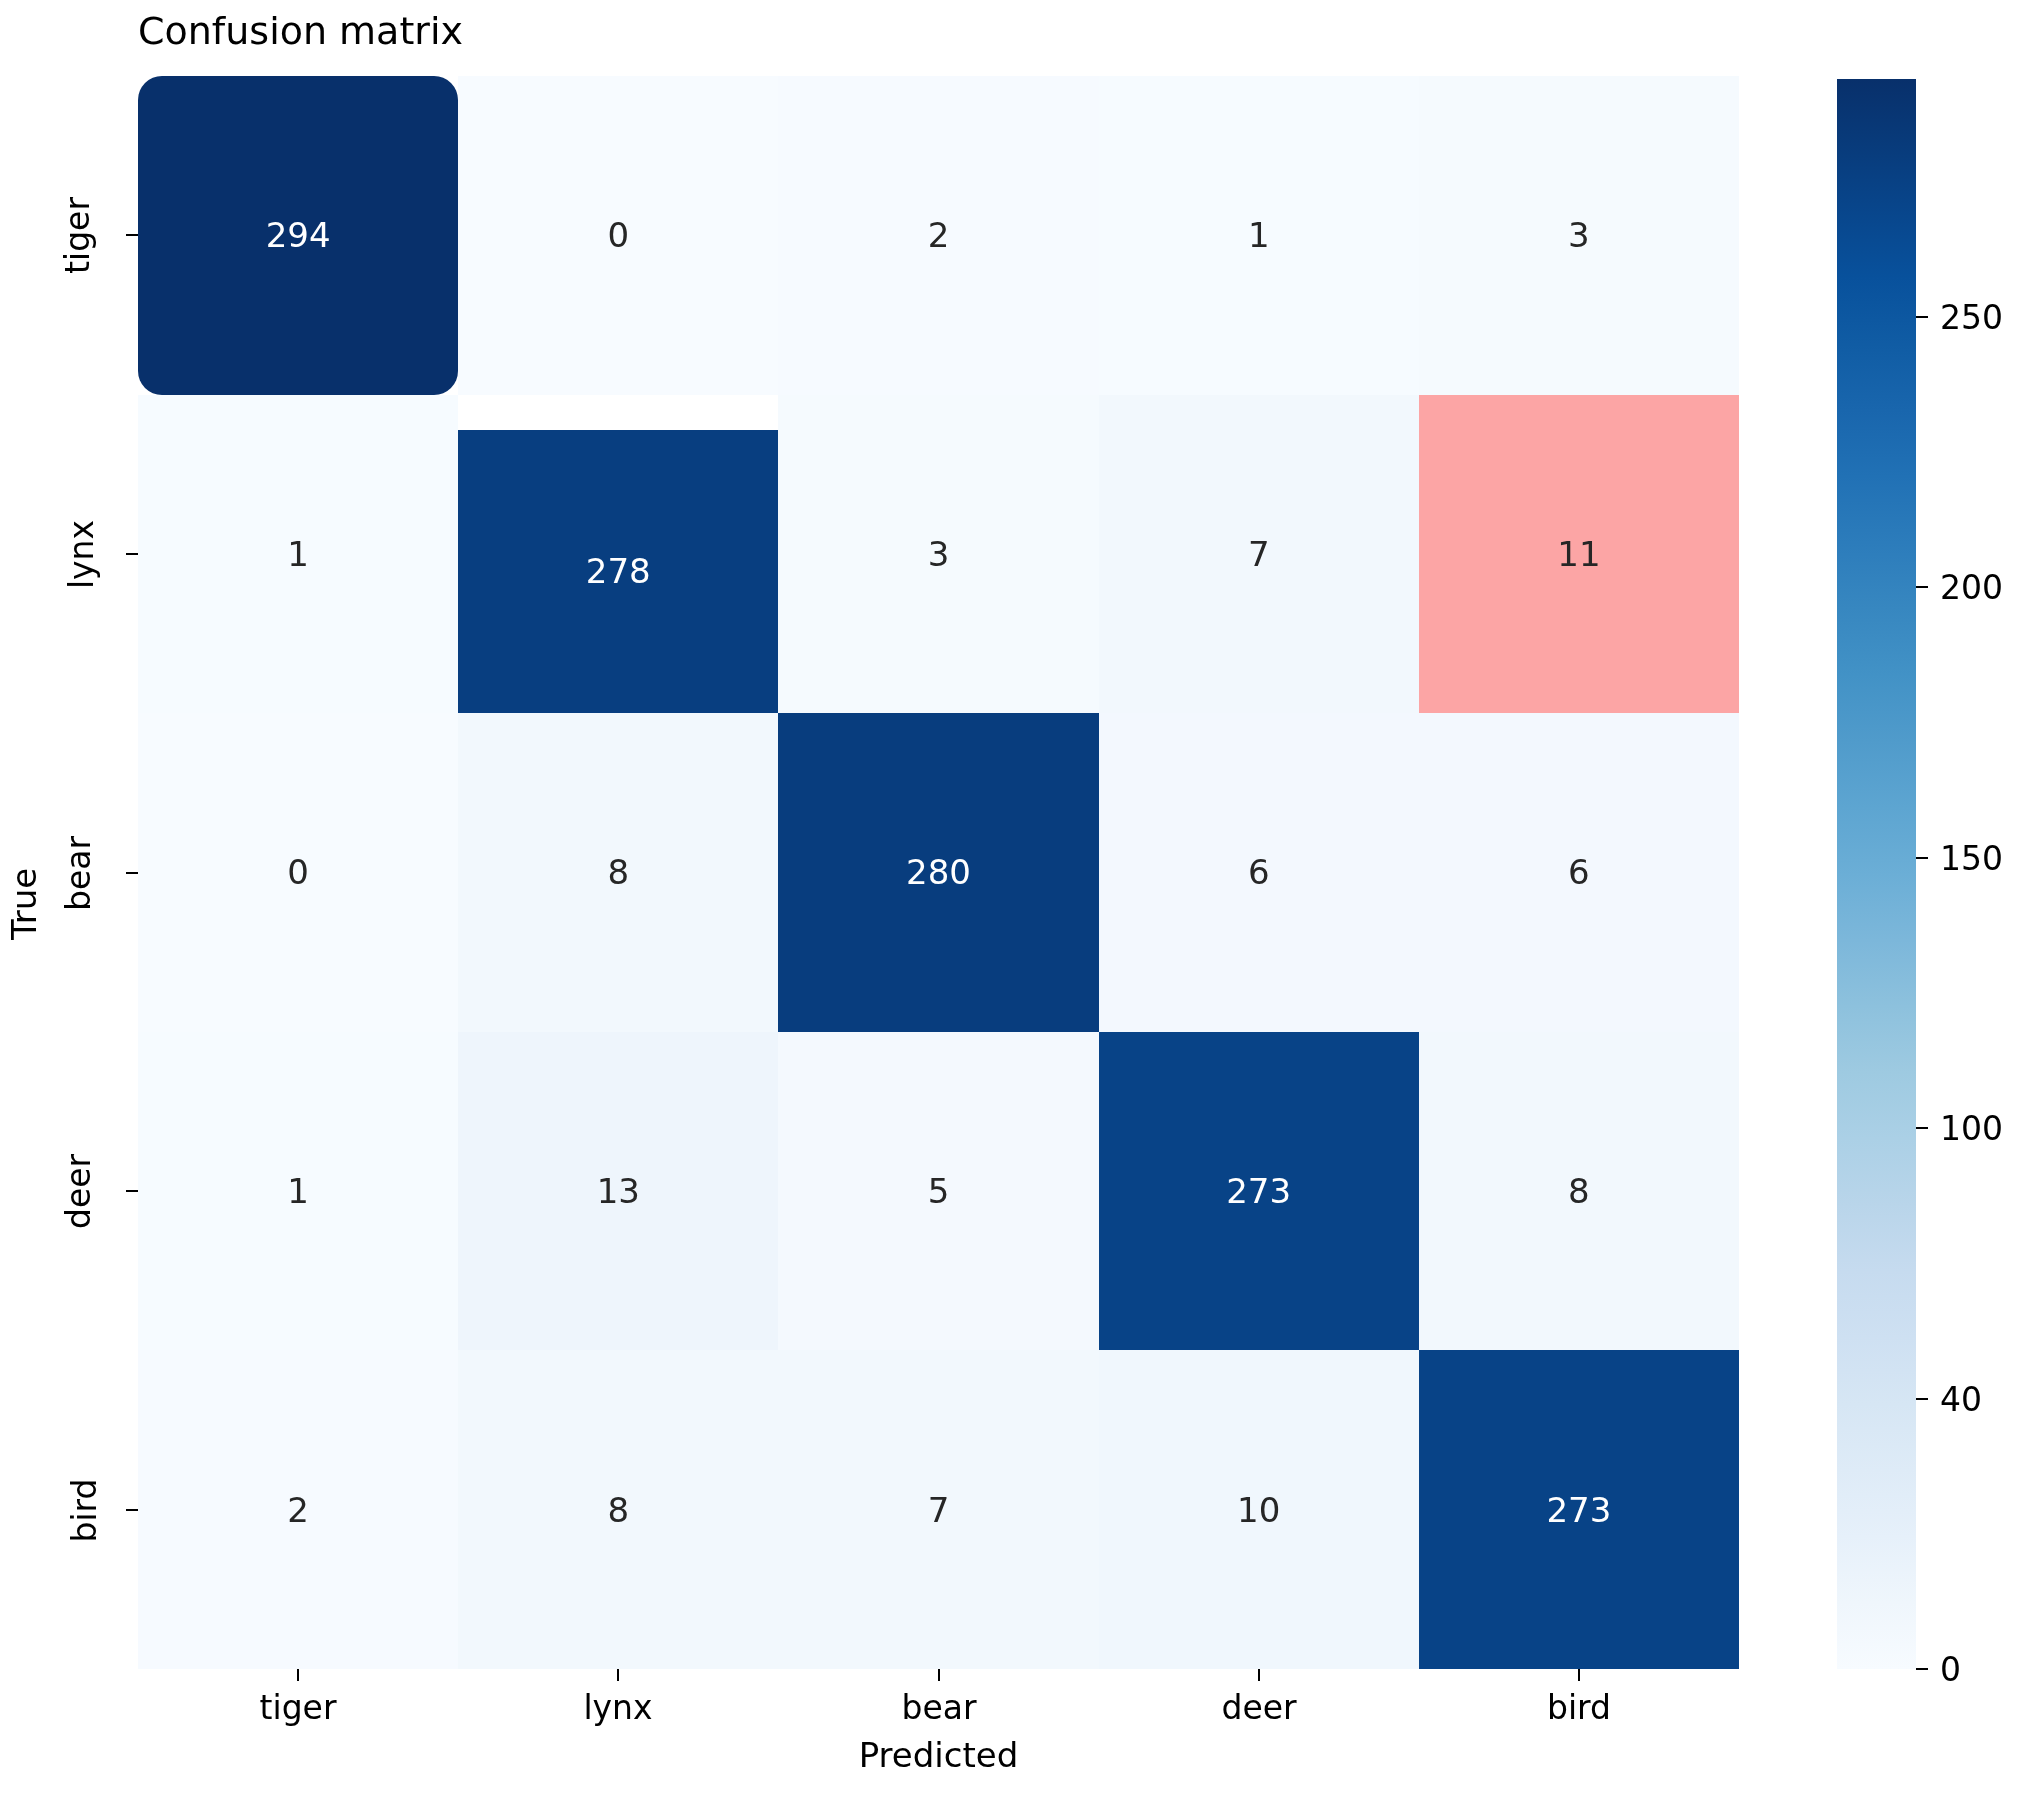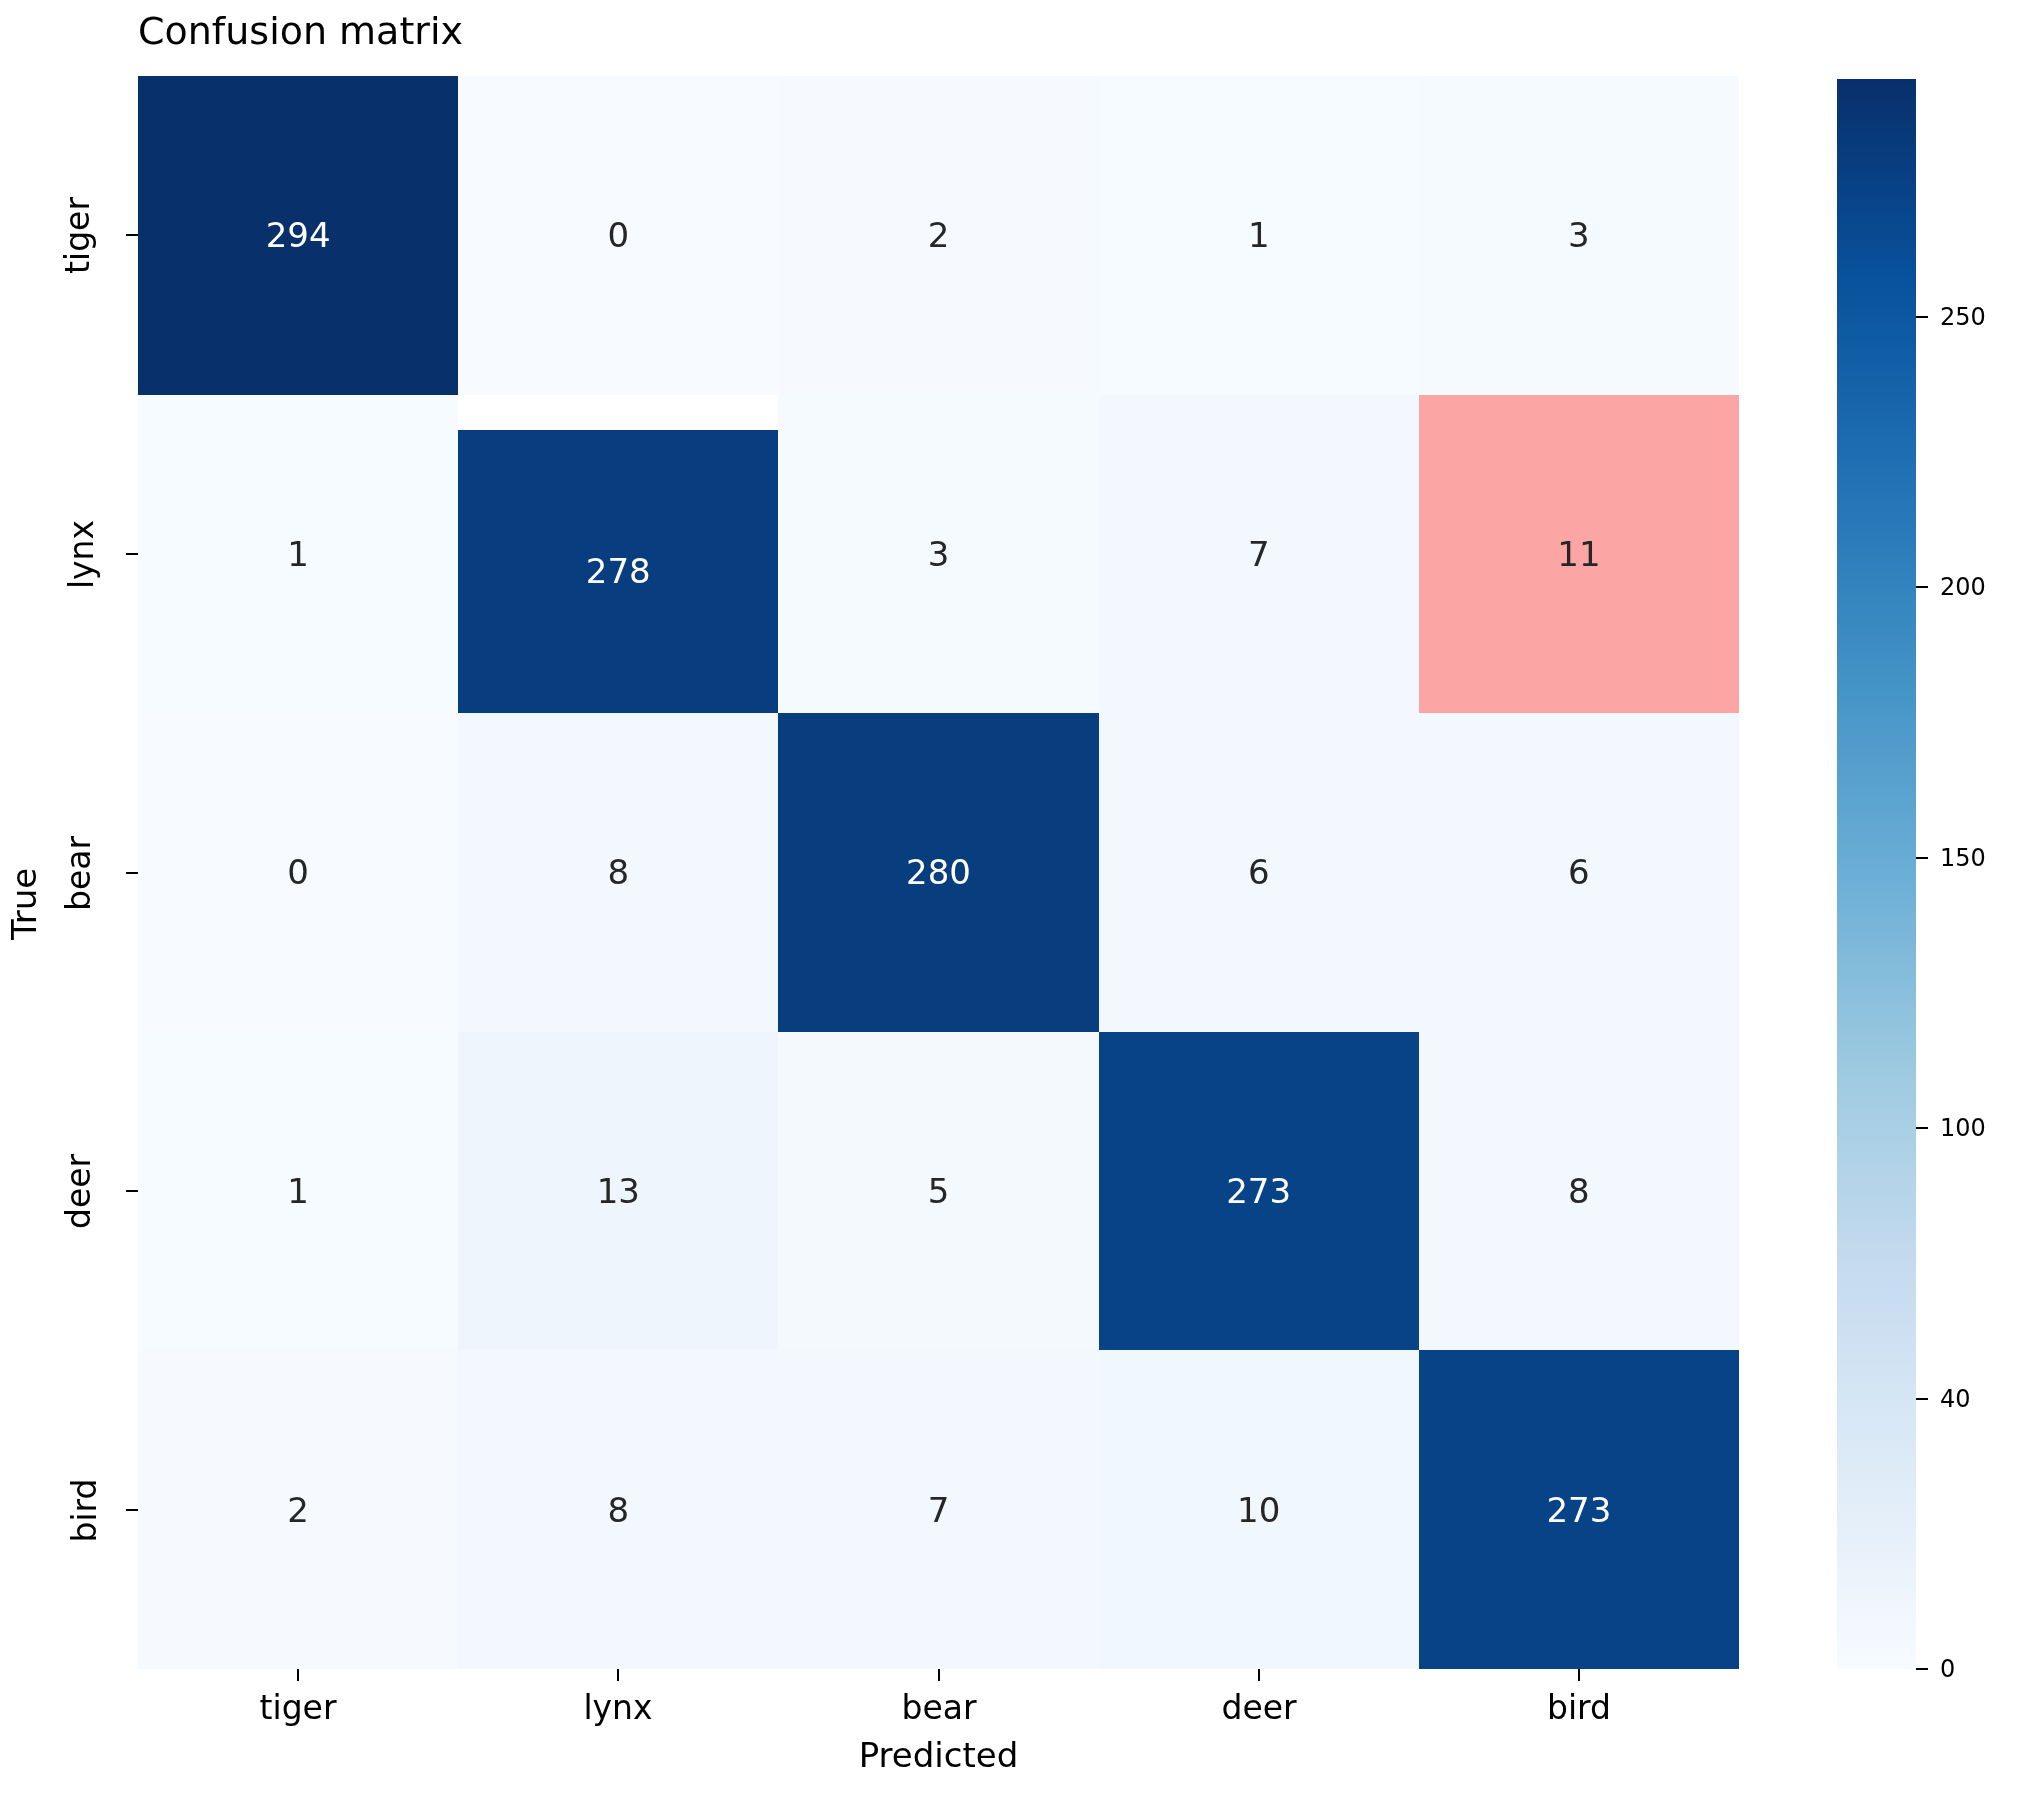--- a/index.html
+++ b/index.html
@@ -196,21 +196,21 @@
   }
   .cb-tick-mark {
     display: block;
     width: 12px;
     height: 1.7px;
     background: #000000;
     flex: 0 0 auto;
   }
   .cb-tick-label {
     margin-left: 12px;
-    font-size: 24px;
+    font-size: 33px;
     line-height: 1;
     white-space: nowrap;
     color: #000000;
   }
 </style>
 </head>
 <body>
 
 <div id="figure">
 
@@ -238,21 +238,21 @@
         <span class="y-tick-mark"></span>
       </div>
       <div class="y-tick-row" style="top: 1434px;">
         <span class="y-tick-label">bird</span>
         <span class="y-tick-mark"></span>
       </div>
     </div>
 
   <div id="plot-area">
     <div id="matrix-grid">
-        <div class="cell" style="background: rgb(8, 48, 107);">
+        <div class="cell" style="background: rgb(8, 48, 107); border-radius: 24px;">
           <span class="cell-text" style="color: rgb(255, 255, 255);">294</span>
         </div>
         <div class="cell" style="background: rgb(247, 251, 255);">
           <span class="cell-text" style="color: rgb(38, 38, 38);">0</span>
         </div>
         <div class="cell" style="background: rgb(246, 250, 255);">
           <span class="cell-text" style="color: rgb(38, 38, 38);">2</span>
         </div>
         <div class="cell" style="background: rgb(246, 251, 255);">
           <span class="cell-text" style="color: rgb(38, 38, 38);">1</span>

